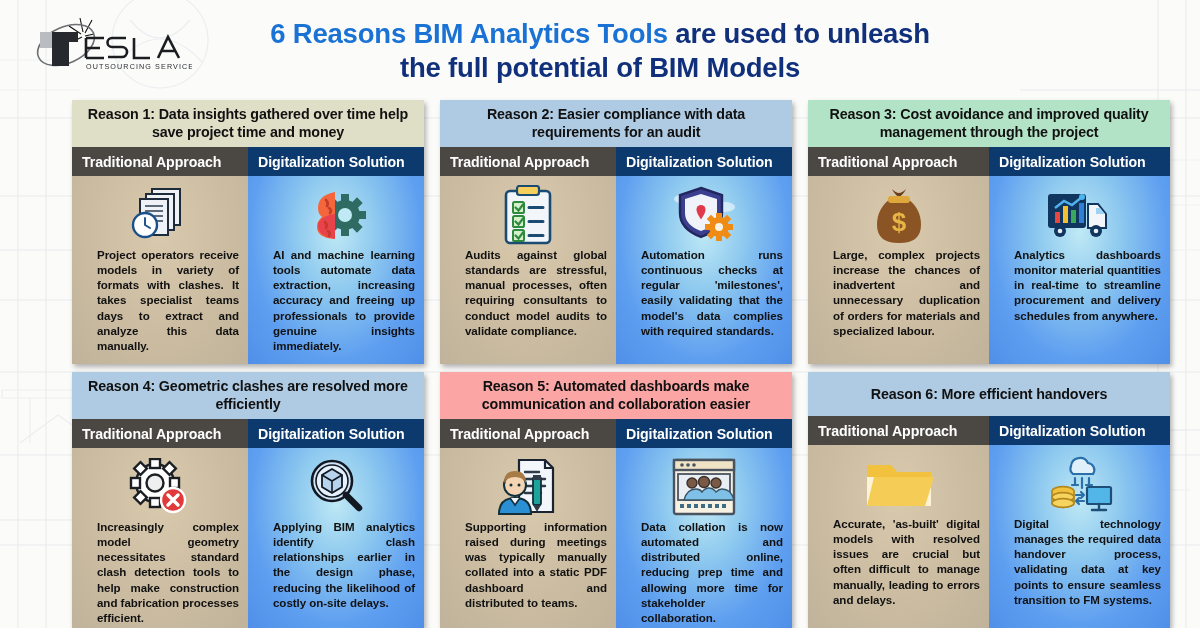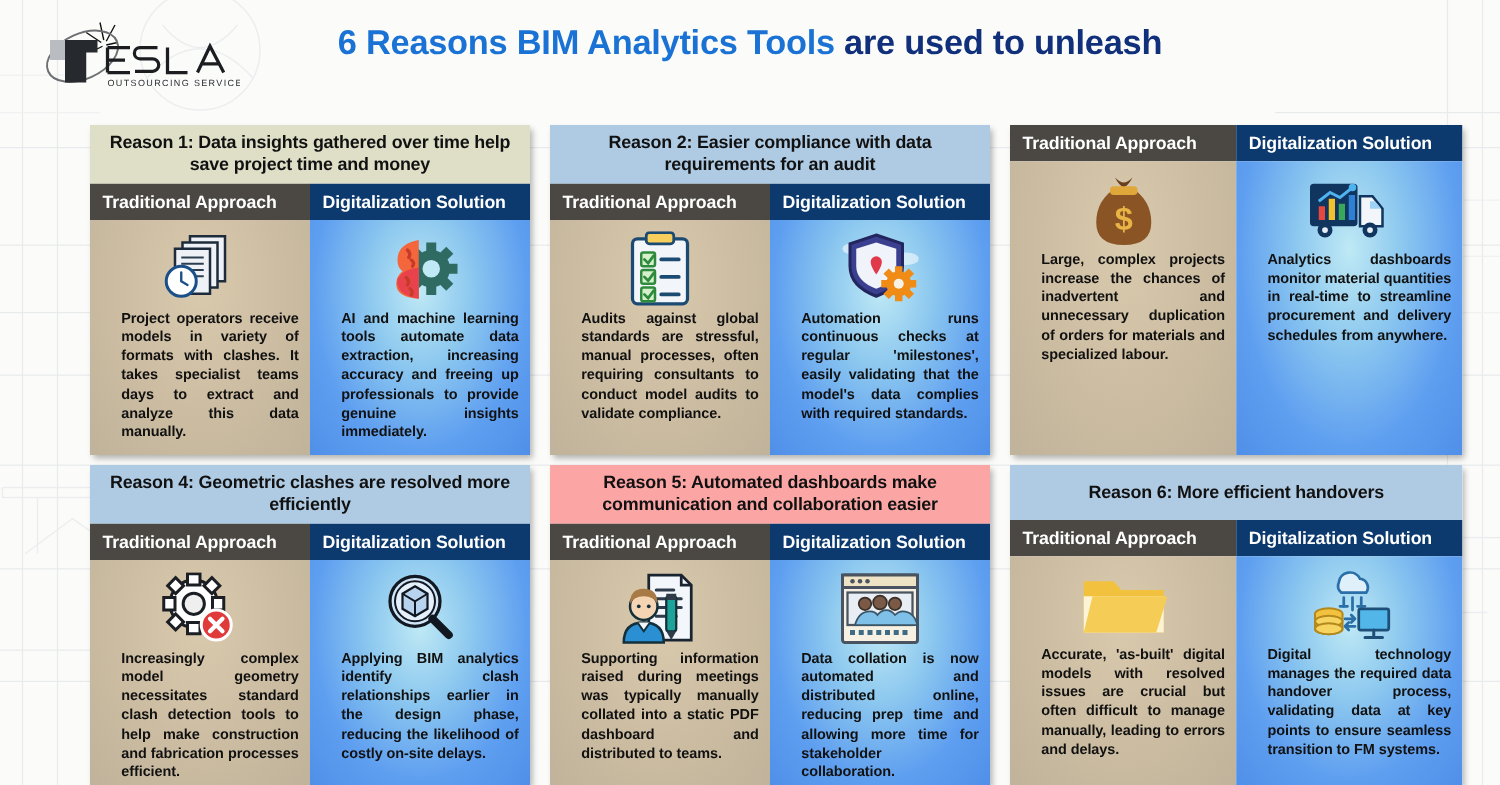--- a/index.html
+++ b/index.html
@@ -171,20 +171,21 @@
       <path d="M64 24 h18 M64 24 v20 M64 34 h14 M64 44 h18"></path>
       <path d="M104 24 h-14 a4 4 0 0 0 0 9 h10 a4.5 4.5 0 0 1 0 10 h-14"></path>
       <path d="M112 24 v20 h16"></path>
       <path d="M136 44 l10 -21 l11 21 M140 37 h13"></path>
     </g>
     <text x="64" y="55" font-family="'Liberation Sans', sans-serif" font-size="7.2" letter-spacing="1.1" fill="#2a2d31">OUTSOURCING SERVICES</text>
   </svg>
 
   <div id="title-block">
     <span class="title-hl">6 Reasons BIM Analytics Tools</span><span> are used to unleash</span><br>
+    <span>the full potential of BIM Models</span>
   </div>
 </div>
 
 <div id="grid">
 
   <div class="card">
     <div class="card-title" style="background:#dfdec7">Reason 1: Data insights gathered over time help save project time and money</div>
     <div class="cols-head">
       <div class="col-head trad">Traditional Approach</div>
       <div class="col-head digi">Digitalization Solution</div>
@@ -291,20 +292,21 @@
             </g>
             <circle cx="46" cy="42" r="4" fill="#f7f2e4"></circle>
           </svg>
         </div>
         <div class="body-text">Automation runs continuous checks at regular 'milestones', easily validating that the model's data complies with required standards.</div>
       </div>
     </div>
   </div>
 
   <div class="card">
+    <div class="card-title" style="background:#b3e3c6">Reason 3: Cost avoidance and improved quality management through the project</div>
     <div class="cols-head">
       <div class="col-head trad">Traditional Approach</div>
       <div class="col-head digi">Digitalization Solution</div>
     </div>
     <div class="cols-body">
       <div class="col-body trad">
         <div class="icon-wrap">
           <svg width="56" height="60" viewBox="0 0 56 60">
             <path d="M21 4 q3 6 7 8 q4 -2 7 -8 q-4 4 -7 4 q-3 0 -7 -4z" fill="#6b3e1d"></path>
             <path d="M22 12 q-16 10 -16 28 q0 18 22 18 q22 0 22 -18 q0 -18 -16 -28z" fill="#8a5424"></path>

